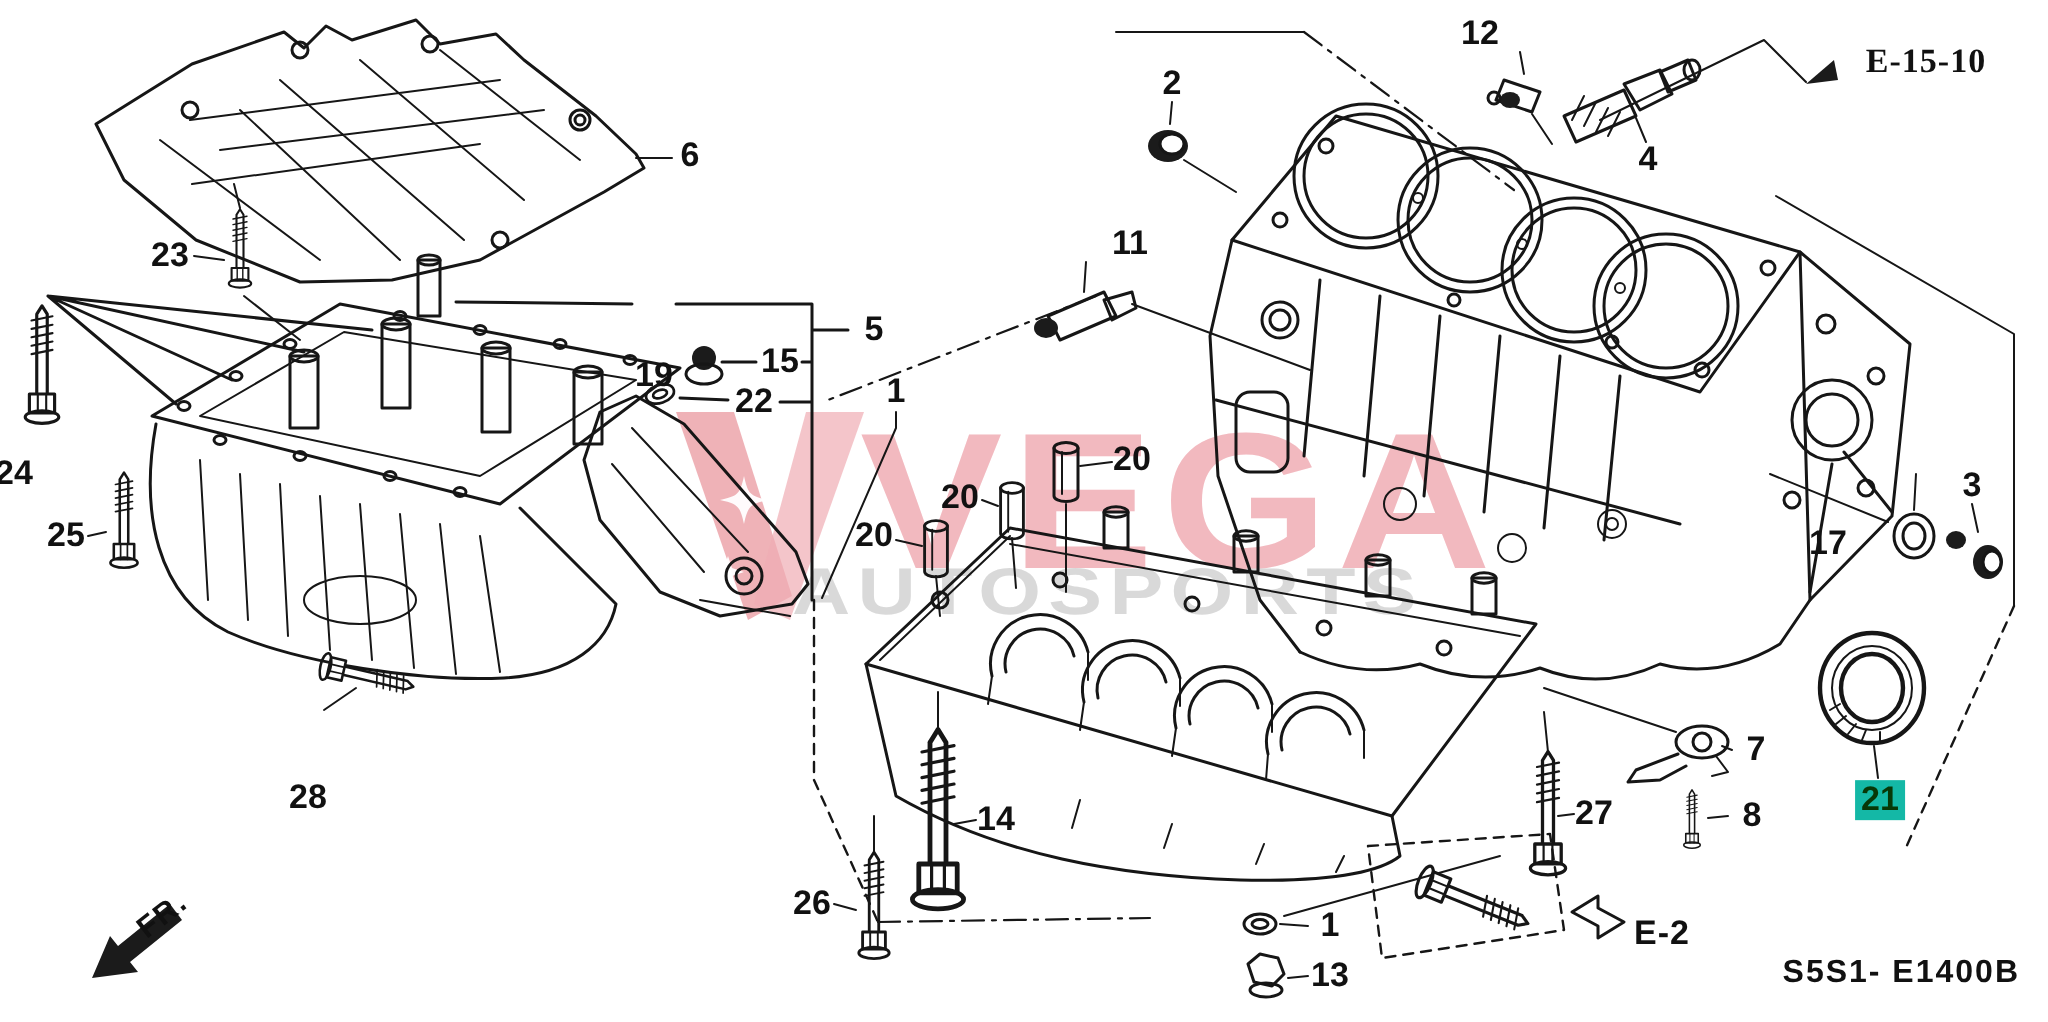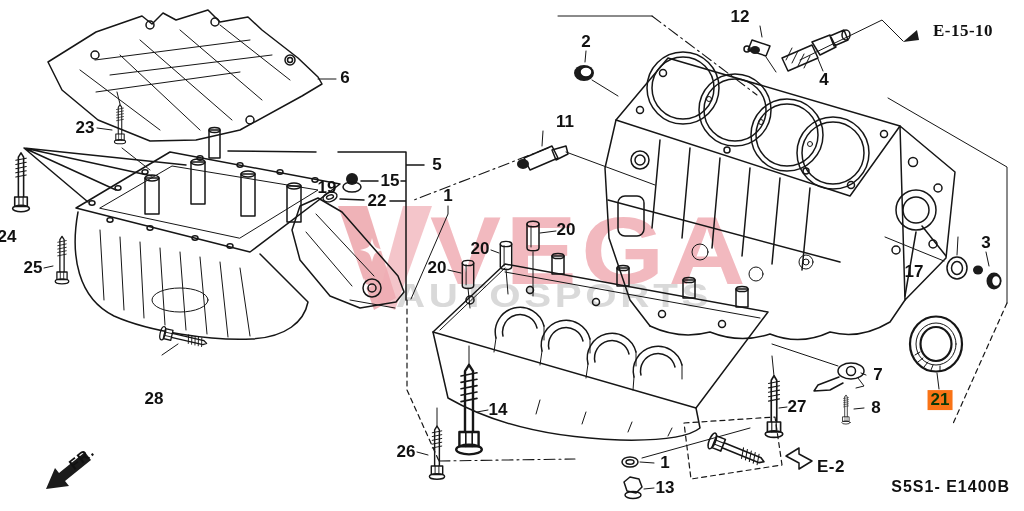--- a/index.html
+++ b/index.html
@@ -355,19 +355,19 @@
       <span class="callout" style="left: 665px; top: 488px;">13</span>
       <span class="callout" style="left: 586px; top: 42px;">2</span>
       <span class="callout" style="left: 740px; top: 17px;">12</span>
       <span class="callout" style="left: 824px; top: 80px;">4</span>
       <span class="callout" style="left: 543px; top: 122px; margin-left: 22px;">11</span>
       <span class="callout" style="left: 914px; top: 228px; margin-top: 44px;">17</span>
       <span class="callout" style="left: 986px; top: 243px;">3</span>
       <span class="callout" style="left: 878px; top: 375px;">7</span>
       <span class="callout" style="left: 876px; top: 408px;">8</span>
       <span class="callout" style="left: 797px; top: 407px;">27</span>
-      <span class="callout hl" style="left: 940px; top: 400px; background: #f97316;">21</span>
+      <span class="callout hl" style="left: 940px; top: 400px; background: #14b8a6;">21</span>
       <span class="ref-label" style="left: 963px; top: 31px; font-family: Liberation Serif, serif;">E-15-10</span>
       <span class="ref-label" style="left: 831px; top: 467px;">E-2</span>
     </div>
 <div class="fr-label">FR.</div>
 <div class="code-label">S5S1- E1400B</div>
 </div>
 
 </body></html>

